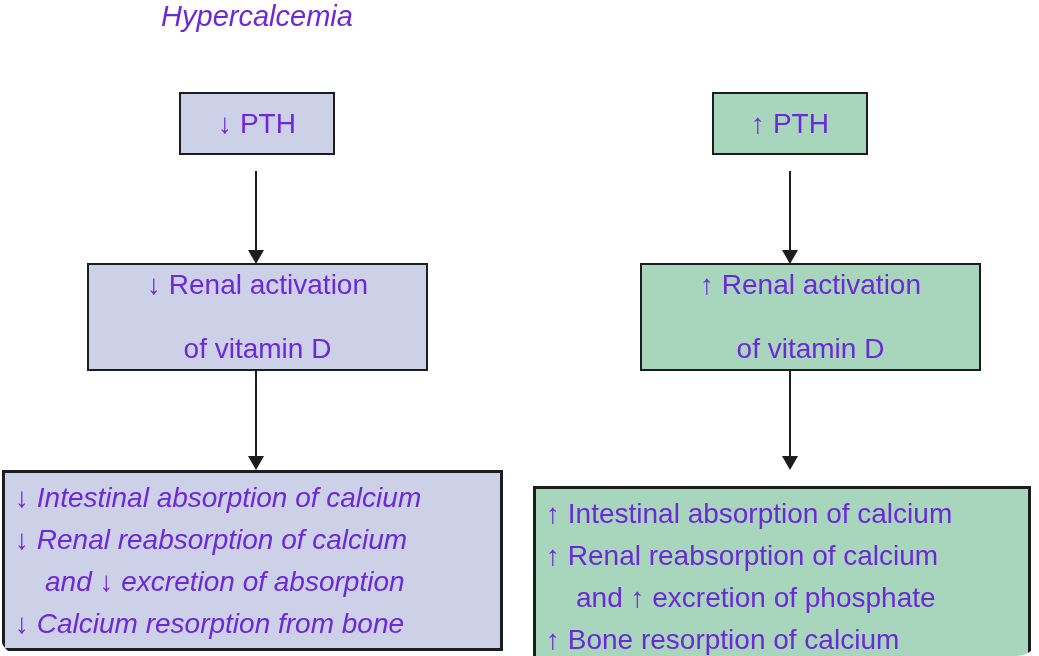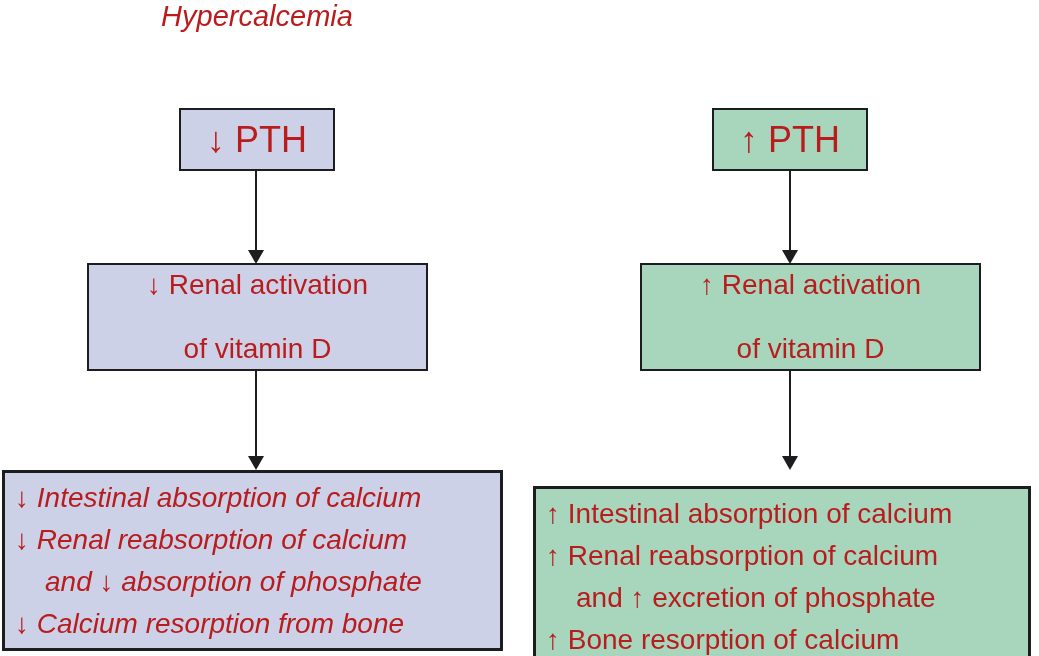--- a/index.html
+++ b/index.html
@@ -6,22 +6,23 @@
     margin: 0;
     padding: 0;
     background: #ffffff;
   }
   .canvas {
     position: relative;
     width: 1039px;
     height: 656px;
     background: #ffffff;
     font-family: "Liberation Sans", sans-serif;
-    color: #b91c1c;
+    color: #6d28d9;
     overflow: hidden;
+    border-radius: 22px;
   }
   .col-title {
     position: absolute;
     top: 0;
     width: 340px;
     text-align: center;
     font-style: italic;
     font-size: 29px;
     line-height: 32px;
   }
@@ -34,22 +35,22 @@
     box-sizing: border-box;
     display: flex;
     flex-direction: column;
     align-items: center;
     justify-content: center;
     text-align: center;
   }
   .pth-box {
     width: 156px;
     height: 63px;
-    top: 108px;
-    font-size: 36px;
+    top: 92px;
+    font-size: 28px;
     text-align: right;
   }
   .pth-left  { left: 179px; }
   .pth-right { left: 712px; }
 
   .renal-box {
     width: 341px;
     height: 108px;
     top: 263px;
     font-size: 28px;
@@ -112,21 +113,21 @@
   <div class="box renal-box renal-left" style="background-color: rgb(205, 209, 232);">
     <span>↓ Renal activation</span>
     <span>of vitamin D</span>
   </div>
 
   <div class="flow-arrow arrow2 arrow-left"></div>
 
   <div class="box effects-box effects-left" style="background-color: rgb(205, 209, 232); font-style: italic;">
     <div class="effects-line">↓ Intestinal absorption of calcium</div>
     <div class="effects-line">↓ Renal reabsorption of calcium</div>
-    <div class="effects-line indent">and ↓ absorption of phosphate</div>
+    <div class="effects-line indent">and ↓ excretion of absorption</div>
     <div class="effects-line">↓ Calcium resorption from bone</div>
   </div>
 
 
   <div class="box pth-box pth-right" style="background-color: rgb(168, 214, 189);">
     <span>↑ PTH</span>
   </div>
 
   <div class="flow-arrow arrow1 arrow-right"></div>
 

